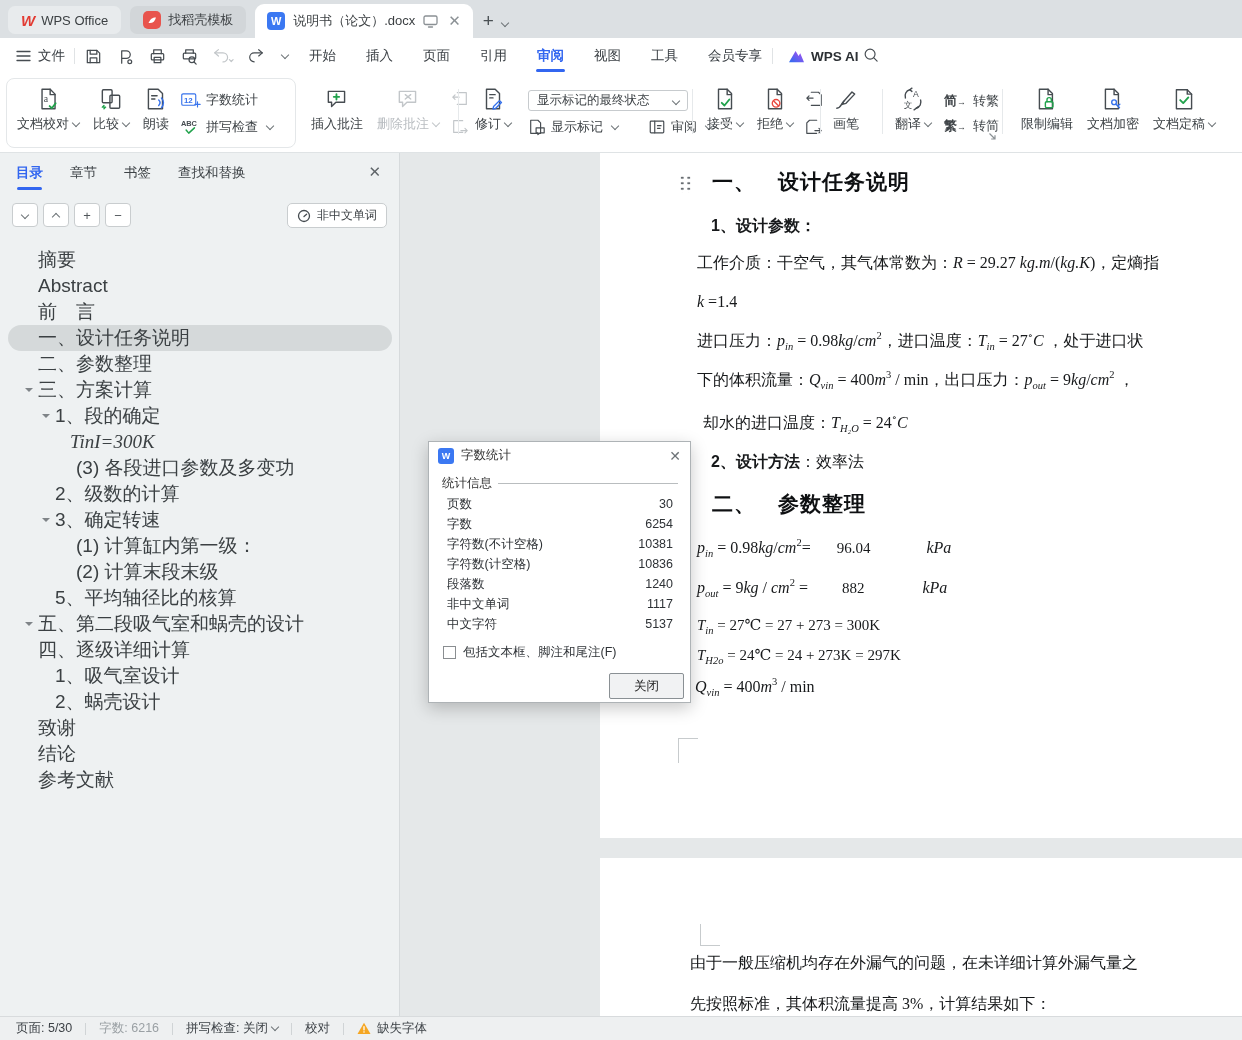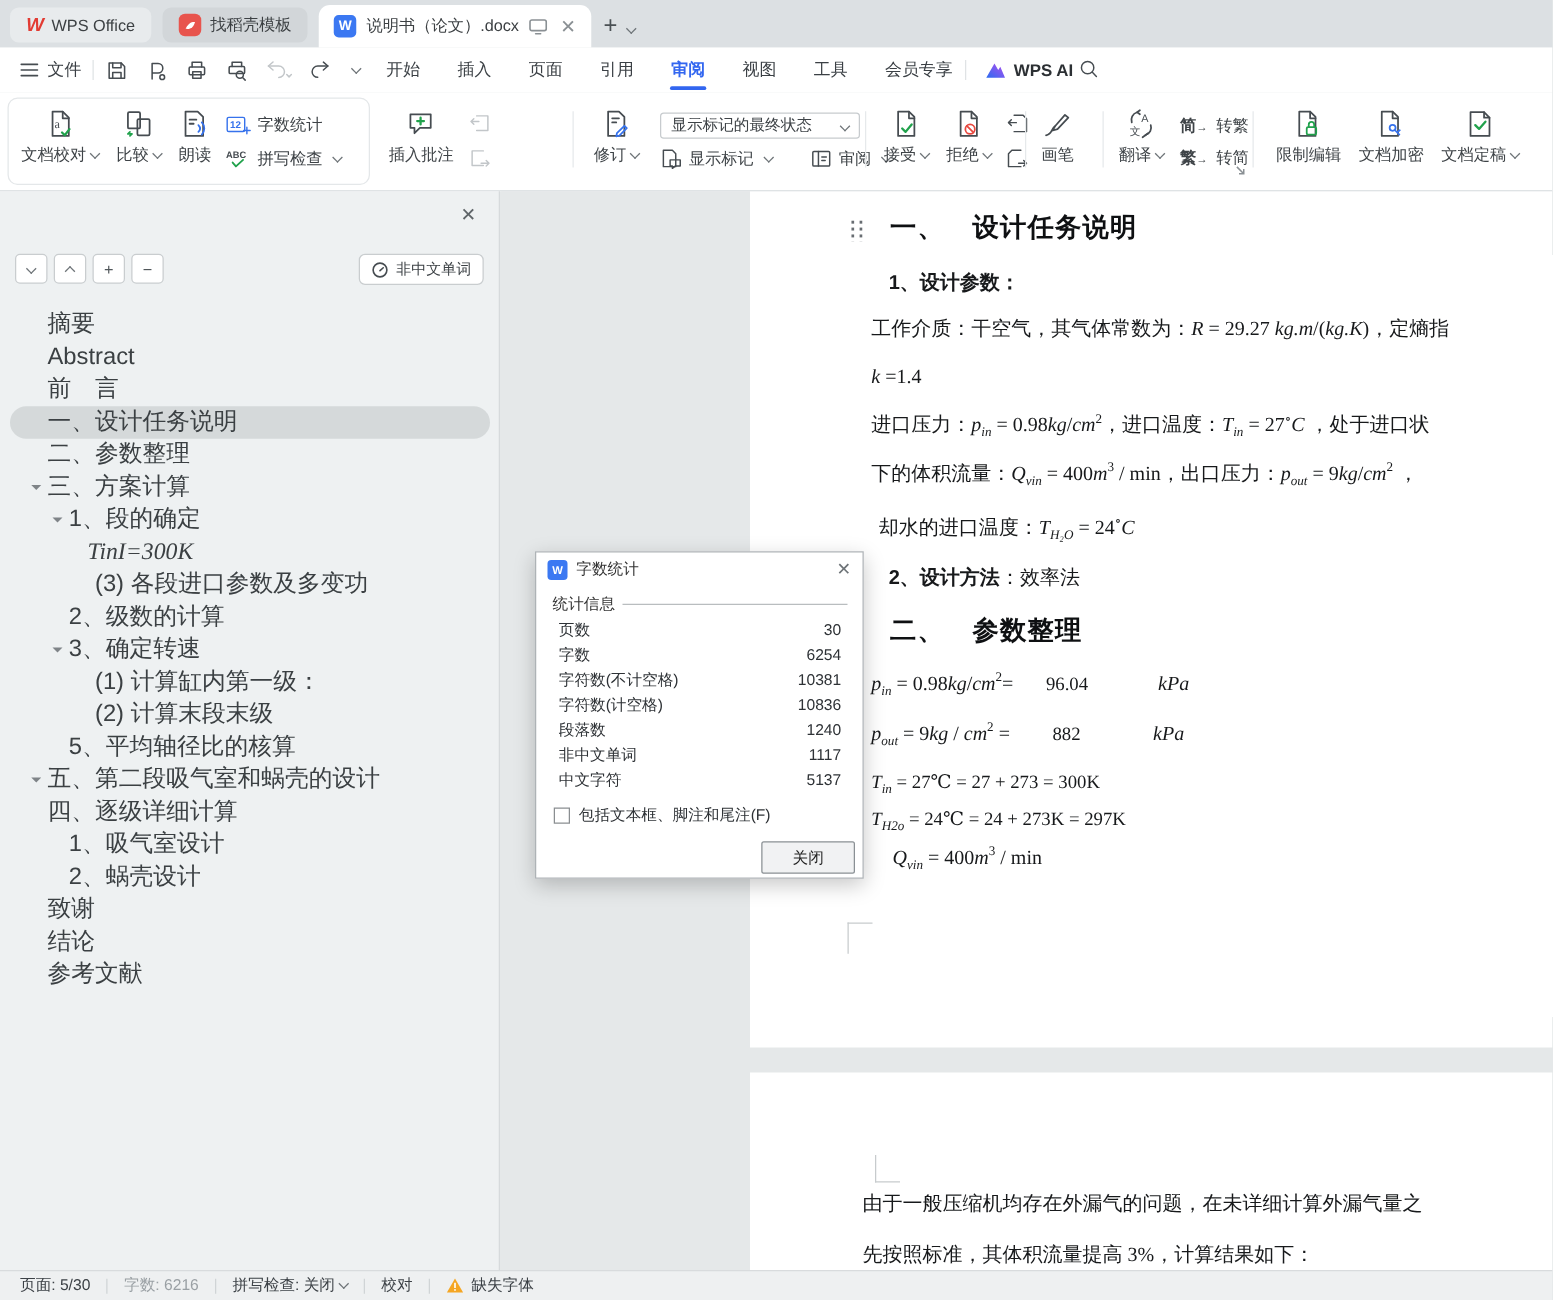--- a/index.html
+++ b/index.html
@@ -283,20 +283,30 @@
   <div class="rg" id="g2" style="left:304px">
     <div class="bigbtn">
       <svg width="26" height="26" viewBox="0 0 24 24">
           <path class="ic" d="M4 5h15v10h-8l-4 4v-4H4z"></path>
           <path class="ic icg thick" d="M11.5 7.5v5M9 10h5"></path>
         </svg>
       <span class="blabel">
           <span>插入批注</span>
         </span>
     </div>
+    <div class="bigbtn dis">
+      <svg width="26" height="26" viewBox="0 0 24 24">
+          <path class="ic icgray" d="M4 5h15v10h-8l-4 4v-4H4z"></path>
+          <path class="ic icgray" d="M9.5 8l5 4M14.5 8l-5 4"></path>
+        </svg>
+      <span class="blabel">
+          <span>删除批注</span>
+          <span class="chev dis"></span>
+        </span>
+    </div>
     <div class="navcol">
       <span>
         <svg width="20" height="18" viewBox="0 0 22 20">
             <path class="ic icgray" d="M8 3h10v13H8"></path>
             <path class="ic icgray" d="M10 8H3M5.5 5.5L3 8l2.5 2.5"></path>
           </svg>
       </span>
       <span>
         <svg width="20" height="18" viewBox="0 0 22 20">
             <path class="ic icgray" d="M14 3H4v13h10"></path>
@@ -464,20 +474,26 @@
         </svg>
       <span class="blabel">
           <span>文档定稿</span>
           <span class="chev"></span>
         </span>
     </div>
   </div>
 </div>
 
 <div class="sidebar">
+  <div class="sb-tabs" id="sb-tabs">
+      <span class="sb-tab active">目录</span>
+      <span class="sb-tab">章节</span>
+      <span class="sb-tab">书签</span>
+      <span class="sb-tab">查找和替换</span>
+    </div>
   <span class="sb-close">✕</span>
   <div class="sb-tools">
     <div class="tbtn">
         <span class="chev"></span>
       </div>
     <div class="tbtn">
         <span class="chev up"></span>
       </div>
     <div class="tbtn">+</div>
     <div class="tbtn">−</div>
@@ -523,21 +539,21 @@
     <div class="doc-line" style="left:97px;top:140px"><span class="seg-var">k</span><span class="seg-tx"> =1.4</span></div>
     <div class="doc-line" style="left:97px;top:176px"><span class="seg-cn">进口压力：</span><span class="seg-var">p</span><span class="seg-sub">in</span><span class="seg-tx"> = 0.98</span><span class="seg-var">kg</span><span class="seg-tx">/</span><span class="seg-var">cm</span><span class="seg-sup">2</span><span class="seg-cn">，进口温度：</span><span class="seg-var">T</span><span class="seg-sub">in</span><span class="seg-tx"> = 27</span><span class="seg-sup">∘</span><span class="seg-var">C</span><span class="seg-cn"> ，处于进口状</span></div>
     <div class="doc-line" style="left:97px;top:216px"><span class="seg-cn">下的体积流量：</span><span class="seg-var">Q</span><span class="seg-sub">vin</span><span class="seg-tx"> = 400</span><span class="seg-var">m</span><span class="seg-sup">3</span><span class="seg-tx"> / min</span><span class="seg-cn">，出口压力：</span><span class="seg-var">p</span><span class="seg-sub">out</span><span class="seg-tx"> = 9</span><span class="seg-var">kg</span><span class="seg-tx">/</span><span class="seg-var">cm</span><span class="seg-sup">2</span><span class="seg-cn"> ，</span></div>
     <div class="doc-line" style="left:103px;top:258px"><span class="seg-cn">却水的进口温度：</span><span class="seg-var">T</span><span class="seg-sub">H₂O</span><span class="seg-tx"> = 24</span><span class="seg-sup">∘</span><span class="seg-var">C</span></div>
     <div class="doc-line" style="left:111px;top:299px"><span class="seg-cnb">2、设计方法</span><span class="seg-cn">：效率法</span></div>
     <div class="doc-line doc-h" style="left:112px;top:337px">二、　参数整理</div>
     <div class="doc-line" style="left:97px;top:384px"><span class="seg-var">p</span><span class="seg-sub">in</span><span class="seg-tx"> = 0.98</span><span class="seg-var">kg</span><span class="seg-tx">/</span><span class="seg-var">cm</span><span class="seg-sup">2</span><span class="seg-tx">=</span><span class="seg-num" style="margin-left: 26px;">96.04</span><span class="seg-var" style="margin-left: 56px;">kPa</span></div>
     <div class="doc-line" style="left:97px;top:424px"><span class="seg-var">p</span><span class="seg-sub">out</span><span class="seg-tx"> = 9</span><span class="seg-var">kg</span><span class="seg-tx"> / </span><span class="seg-var">cm</span><span class="seg-sup">2</span><span class="seg-tx"> =</span><span class="seg-num" style="margin-left: 34px;">882</span><span class="seg-var" style="margin-left: 58px;">kPa</span></div>
     <div class="doc-line" style="left:97px;top:463px;font-size:15px"><span class="seg-var">T</span><span class="seg-sub">in</span><span class="seg-tx"> = 27℃ = 27 + 273 = 300K</span></div>
     <div class="doc-line" style="left:97px;top:493px;font-size:15px"><span class="seg-var">T</span><span class="seg-sub">H2o</span><span class="seg-tx"> = 24℃ = 24 + 273K = 297K</span></div>
-    <div class="doc-line" style="left:114px;top:523px"><span class="seg-var">Q</span><span class="seg-sub">vin</span><span class="seg-tx"> = 400</span><span class="seg-var">m</span><span class="seg-sup">3</span><span class="seg-tx"> / min</span></div>
+    <div class="doc-line" style="left:95px;top:523px"><span class="seg-var">Q</span><span class="seg-sub">vin</span><span class="seg-tx"> = 400</span><span class="seg-var">m</span><span class="seg-sup">3</span><span class="seg-tx"> / min</span></div>
     <div class="corner1"></div>
   </div>
   <div class="page page2">
     <div class="corner2"></div>
     <div class="doc-line" style="left:90px;top:95px">由于一般压缩机均存在外漏气的问题，在未详细计算外漏气量之</div>
     <div class="doc-line" style="left:90px;top:136px">先按照标准，其体积流量提高 3%，计算结果如下：</div>
   </div>
 </div>
 
 <div class="dialog">

